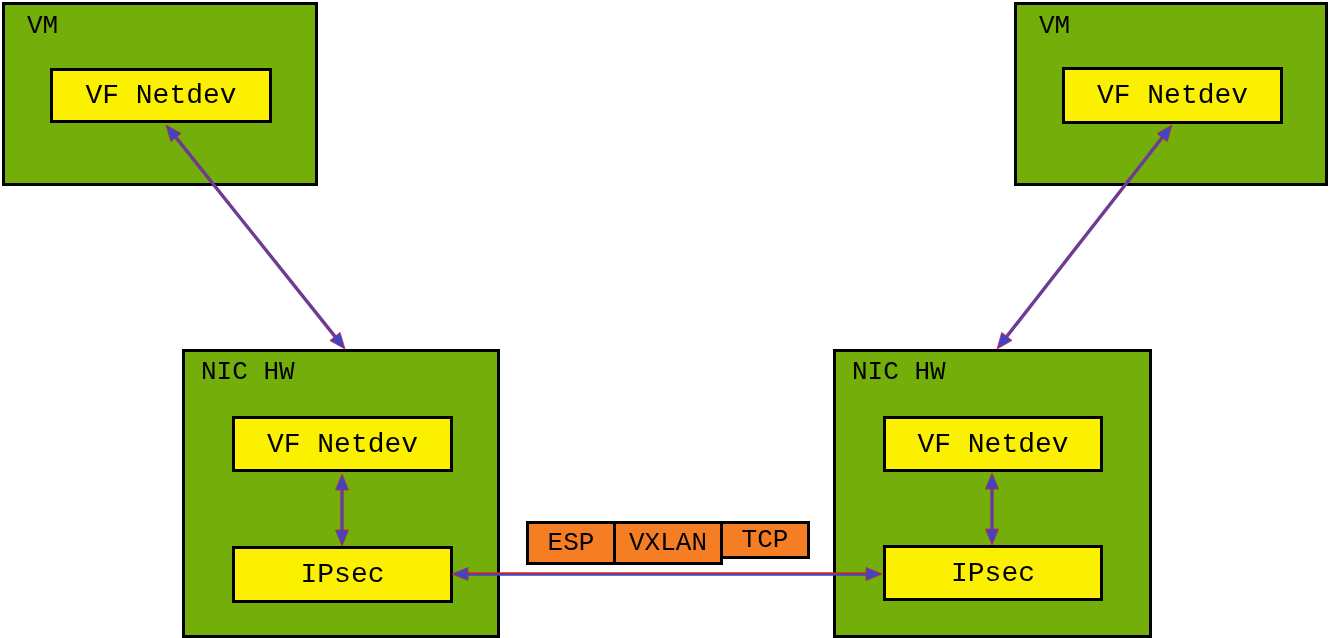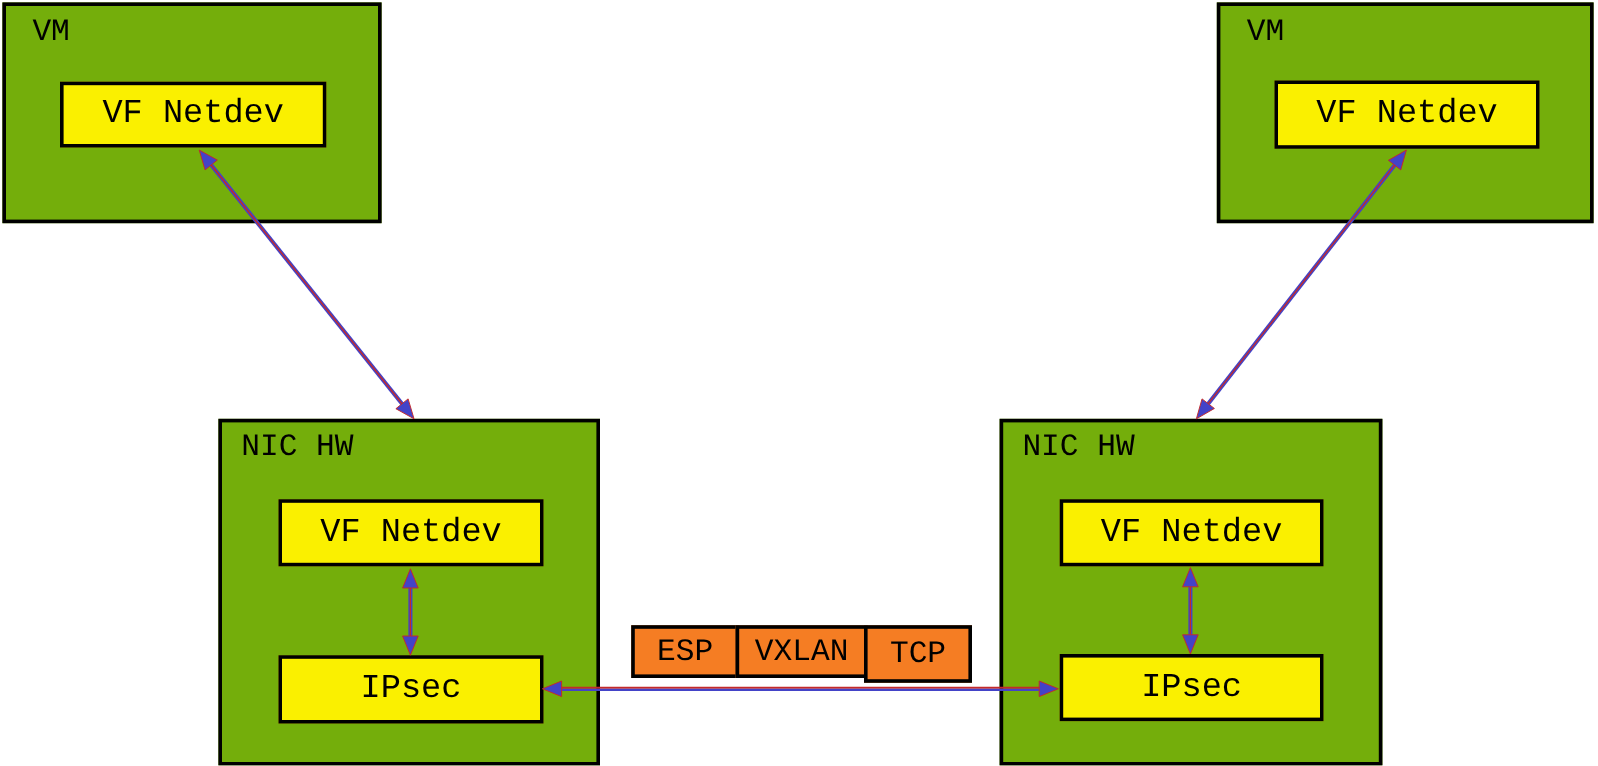--- a/index.html
+++ b/index.html
@@ -109,21 +109,21 @@
   <div class="yellow-box" style="left:883px; top:545px; width:220px; height:56px;">
     <span>IPsec</span>
   </div>
 
   <div class="orange-box" style="left:526px; top:521px; width:90px; height:44px;">
     <span>ESP</span>
   </div>
   <div class="orange-box" style="left:613px; top:521px; width:110px; height:44px;">
     <span>VXLAN</span>
   </div>
-  <div class="orange-box" style="left:720px; top:521px; width:90px; height:48px;">
+  <div class="orange-box" style="left:720px; top:521px; width:90px; height:38px;">
     <span>TCP</span>
   </div>
 
   <svg id="arrow-layer" viewBox="0 0 1332 638" xmlns="http://www.w3.org/2000/svg">
 
     <g>
       <line class="shaft-blue" x1="173.5" y1="134.4" x2="337.5" y2="339.6"></line>
       <line class="shaft-red" x1="173.5" y1="134.4" x2="337.5" y2="339.6"></line>
       <polygon class="head" points="166,125 170.9,141.6 181.1,133.4"></polygon>
       <polygon class="head" points="345,349 329.9,340.6 340.1,332.4"></polygon>

